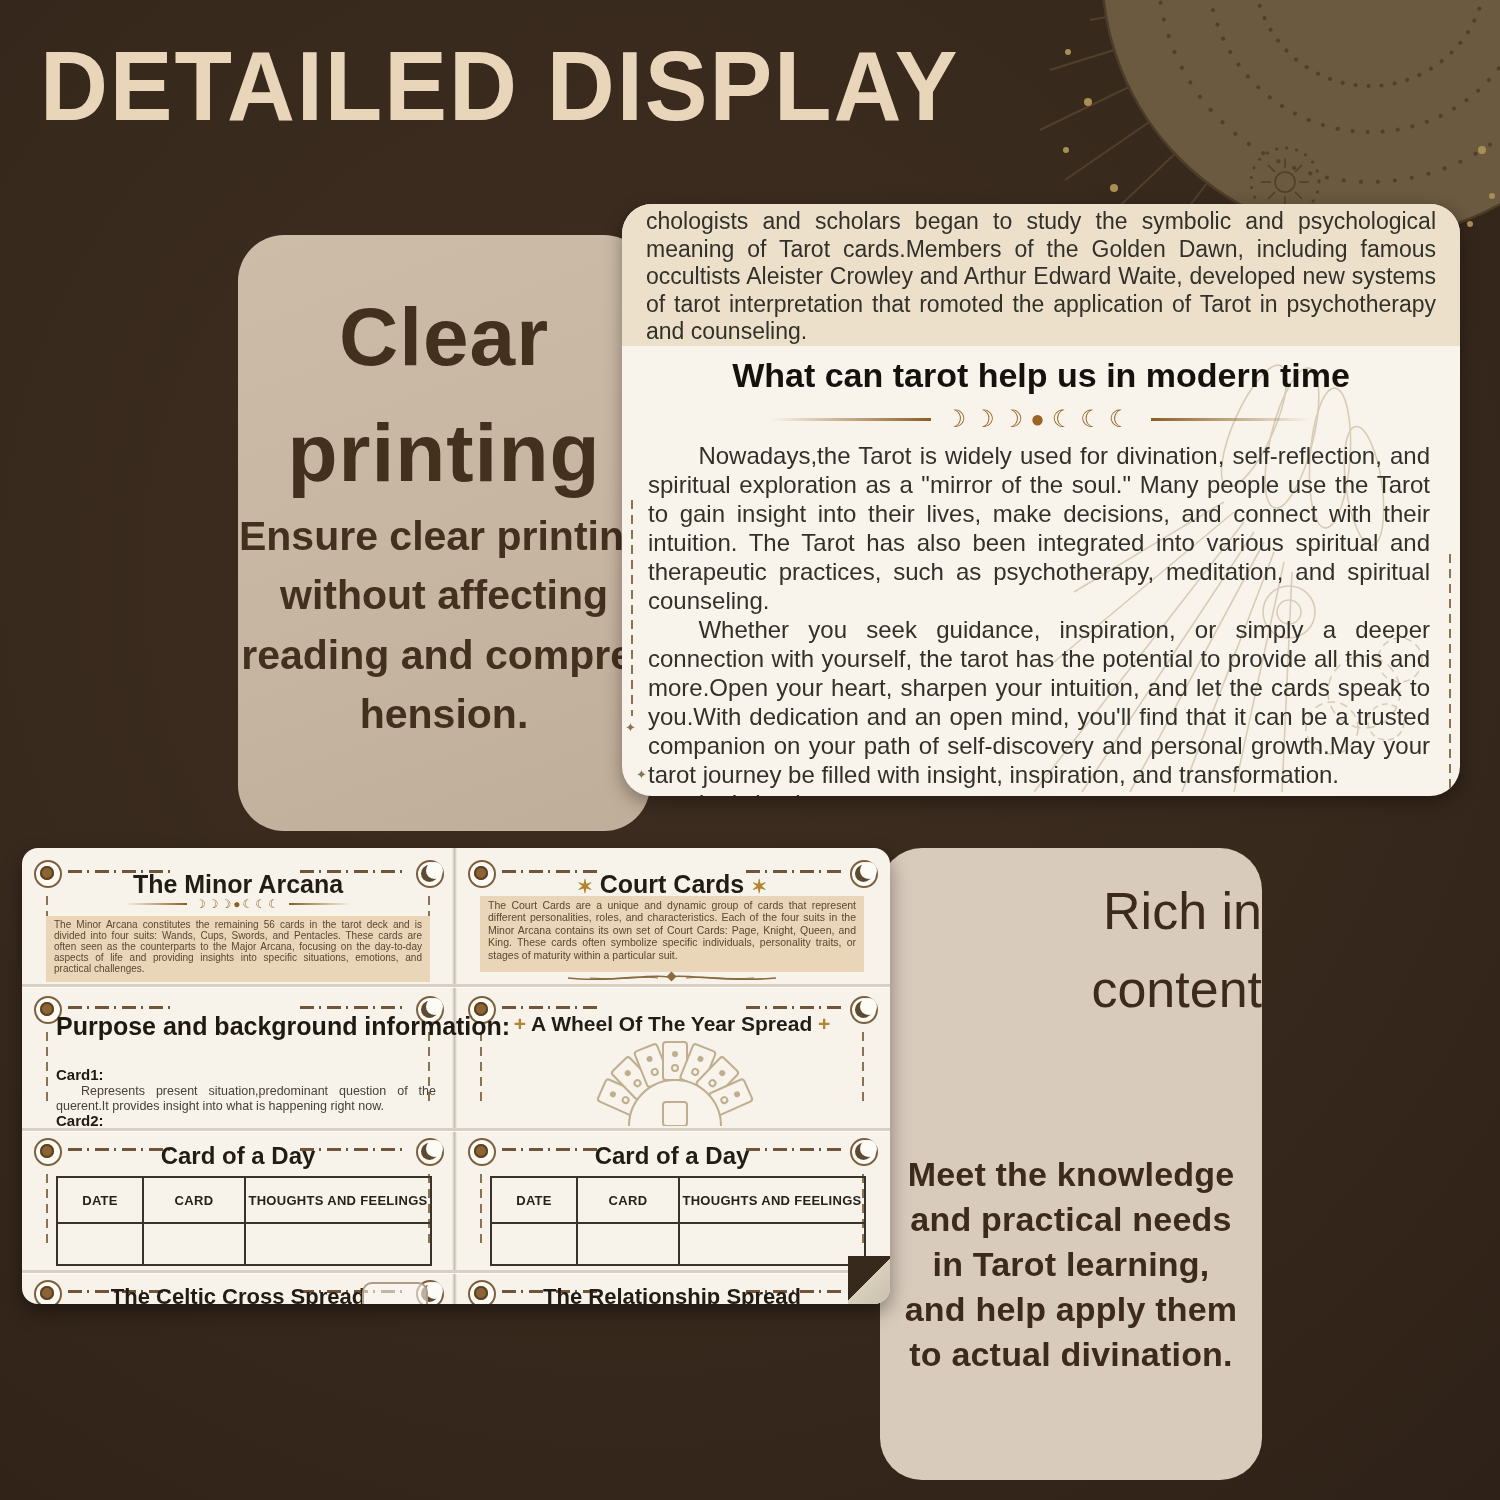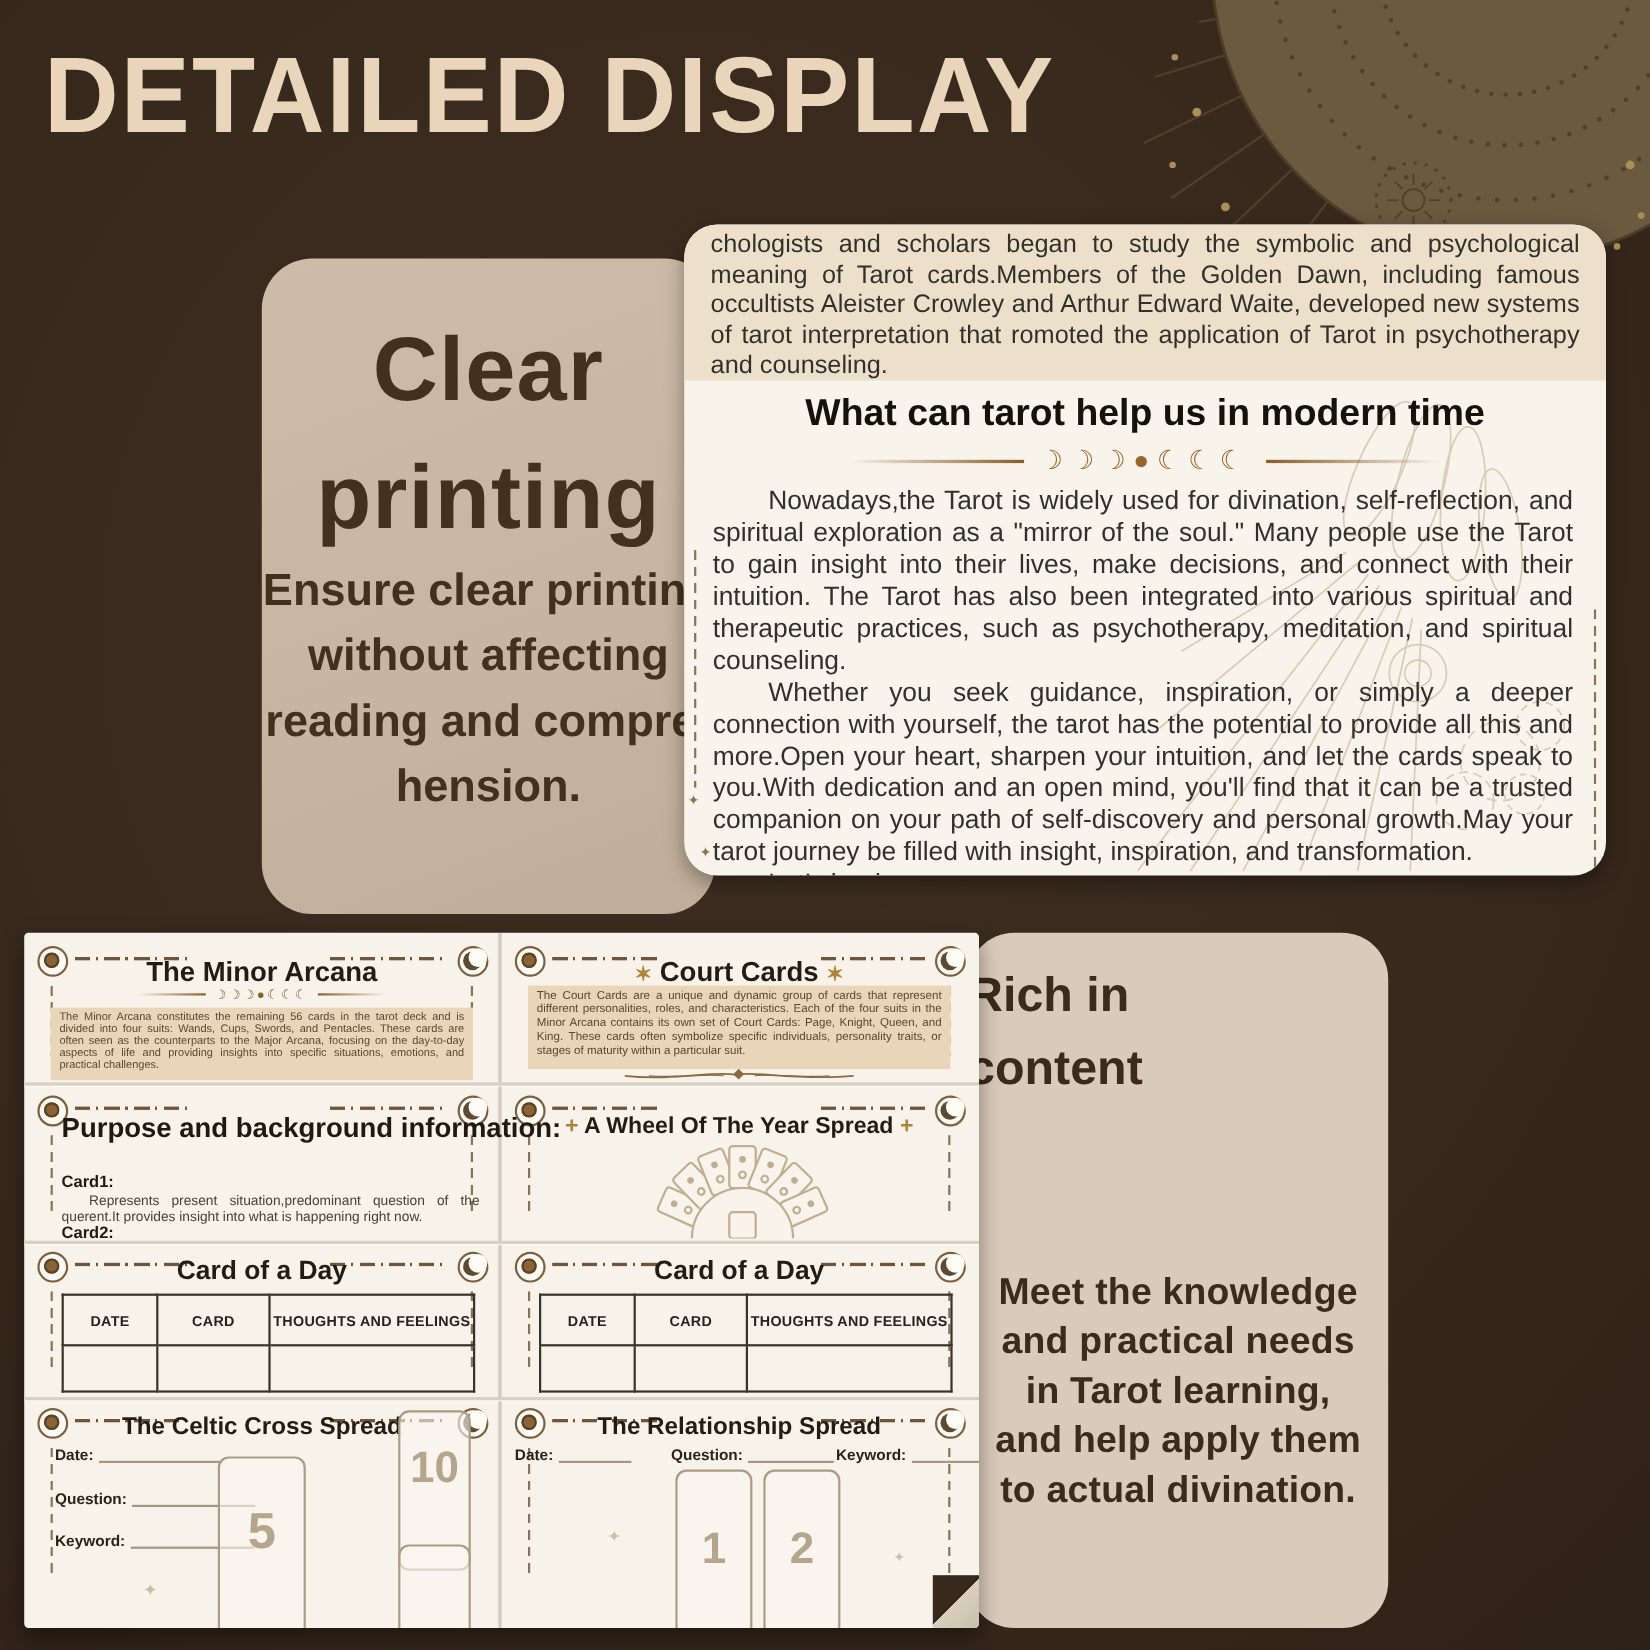--- a/index.html
+++ b/index.html
@@ -32,26 +32,26 @@
   .md-line{width:160px;height:3px;background:linear-gradient(90deg,rgba(138,94,34,0),#8a5e22);}
   .md-line.r{background:linear-gradient(270deg,rgba(138,94,34,0),#8a5e22);}
   .md-moons{font-size:24px;color:#9a6426;letter-spacing:7px;line-height:1;}
   .intro-body{left:26px;top:237px;width:782px;font-size:24px;line-height:29px;color:#33302a;text-align:justify;}
   .intro-body p{margin:0;text-indent:2.1em;}
   .vln{position:absolute;width:2px;background:repeating-linear-gradient(180deg,#8b7352 0 9px,transparent 9px 15px);}
   .sparkle{position:absolute;color:#8b7352;font-size:13px;}
 
   
   .rich-card{left:880px;top:848px;width:382px;height:632px;border-radius:42px;background:#d9cbbc;}
-  .rich-title{left:0;top:24px;width:100%;text-align:left;font-size:44px;font-weight:bold;
+  .rich-title{left:0;top:24px;width:100%;text-align:right;font-size:52px;font-weight:normal;
               color:#3c2a1c;line-height:1.5;}
   .rich-body{left:0;top:304px;width:100%;text-align:center;font-size:34px;font-weight:bold;
              color:#3c2a1c;line-height:1.32;letter-spacing:.2px;}
 
-  .booklet{left:22px;top:848px;width:868px;height:632px;border-radius:4px;
+  .booklet{left:22px;top:848px;width:868px;height:456px;border-radius:16px;
            background:#f7f3ea;overflow:hidden;box-shadow:0 8px 20px rgba(0,0,0,.4);}
   .seam{left:430px;top:0;width:5px;height:632px;
         background:linear-gradient(90deg,rgba(90,70,50,0),rgba(90,70,50,.30),rgba(90,70,50,0));}
   .hdiv{left:0;width:868px;height:3px;background:#d8d1c2;box-shadow:0 1px 0 rgba(255,255,255,.8);}
 
   .orn{position:absolute;width:28px;height:28px;border:2px solid #7d5f3d;border-radius:50%;
        box-sizing:border-box;background:#fdfbf5;}
   .orn::before{content:"";position:absolute;border-radius:50%;}
   .orn.sun::before{left:4px;top:4px;width:14px;height:14px;background:#8a6434;box-shadow:inset 0 0 0 2px #5e4120;}
   .orn.moon::before{left:3px;top:3px;width:17px;height:17px;background:#5e4a30;}

